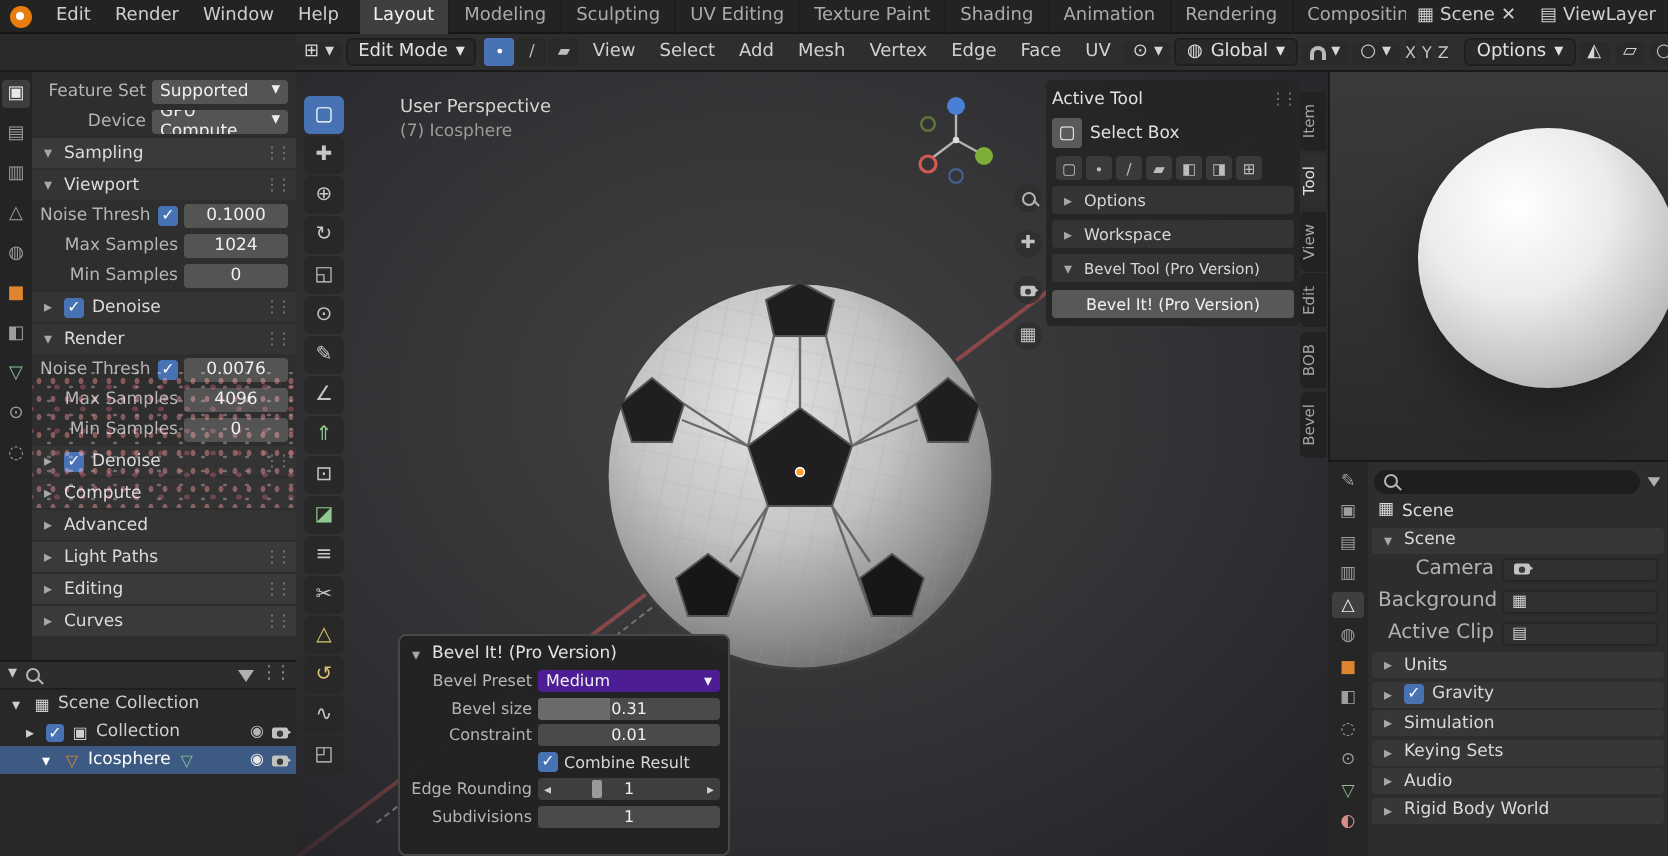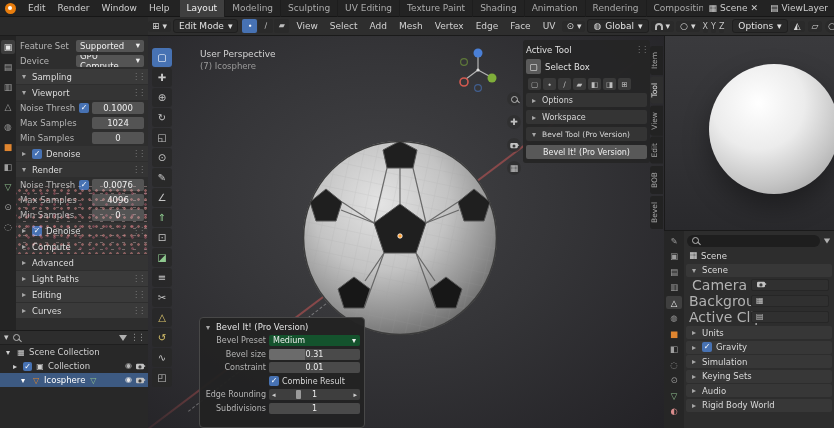--- a/index.html
+++ b/index.html
@@ -28,21 +28,21 @@
   .axisbox{width:13px;height:13px;background:#2a2a2a;border-radius:2px;text-align:center;line-height:13px;color:#c4c4c4;font-size:8px;margin-left:1px}
   .shball{width:13px;height:13px;border-radius:50%;background:#2a2a2a;text-align:center;line-height:13px;font-size:9px;color:#c9c9c9}
   .magnet{width:8px;height:7px;border:2px solid #b9b9b9;border-bottom:none;border-radius:5px 5px 0 0;display:inline-block}
   
   #lhead{position:absolute;left:0;top:17px;width:148px;height:19px;background:#2a2a2a;border-bottom:1px solid #1c1c1c}
   #lstrip{position:absolute;left:0;top:36px;width:16px;height:294px;background:#242424;display:flex;flex-direction:column;align-items:center;padding-top:4px;gap:6px}
   .ltab{width:14px;height:14px;text-align:center;line-height:14px;font-size:9px;color:#9e9e9e;border-radius:2px}
   .ltab.active{background:#3d3d3d;color:#e8e8e8}
   #lpanel{position:absolute;left:16px;top:36px;width:132px;height:294px;background:#2e2e2e;padding-top:2px}
   .prow{height:15px;display:flex;align-items:center;padding:0 4px;gap:3px}
-  .plbl{flex:1;text-align:left;color:#b5b5b5;font-size:8.5px;overflow:hidden;white-space:nowrap}
+  .plbl{flex:1;text-align:right;color:#b5b5b5;font-size:8.5px;overflow:hidden;white-space:nowrap}
   .fld{background:#545454;border-radius:2px;height:12px;color:#efefef;font-size:8.5px;
     display:flex;align-items:center;justify-content:center;position:relative;overflow:hidden}
   .fld.w52{width:52px}.fld.w68{width:68px;justify-content:space-between;padding:0 4px}
   .chk{width:10px;height:10px;background:#4772b3;border-radius:2px;color:#fff;font-size:8px;line-height:10px;text-align:center;flex:none}
   .h1,.h2{height:15px;display:flex;align-items:center;gap:4px;padding:0 4px;color:#dcdcdc;font-size:8.5px;margin-top:1px}
   .h1{background:#3a3a3a}.h2{background:#343434}
   .grip{margin-left:auto;color:#7c7c7c;font-size:8px;letter-spacing:-2px}
   .car{color:#a8a8a8;font-size:8px;width:8px;text-align:center;flex:none}
   #noise{position:absolute;left:16px;top:186px;width:132px;height:68px;pointer-events:none;opacity:.85;mix-blend-mode:screen;
     background-image:radial-gradient(rgba(255,128,128,.5) 1px,transparent 1.4px),
@@ -93,21 +93,21 @@
     padding:6px 0;text-align:center;border-radius:0 3px 3px 0;width:13px}
   .ntab.active{background:#2e2e2e;color:#e4e4e4}
   
   #bevel{position:absolute;left:199px;top:317px;width:166px;height:111px;z-index:10;
     background:rgba(34,34,34,.96);border:1px solid #484848;border-radius:4px;padding:2px 4px}
   .bv-h{height:14px;display:flex;align-items:center;gap:4px;color:#e2e2e2;font-size:8.5px}
   .bvrow{height:13.5px;display:flex;align-items:center;gap:3px}
   .bvl{width:62px;text-align:right;color:#b5b5b5;font-size:8px}
   .bvf{flex:1;background:#4a4a4a;border-radius:2px;height:11px;color:#efefef;font-size:8px;
     display:flex;align-items:center;justify-content:center;position:relative;overflow:hidden}
-  .bvf.drop{background:#14532d;justify-content:space-between;padding:0 4px}
+  .bvf.drop{background:#4c1d95;justify-content:space-between;padding:0 4px}
   .fill{position:absolute;left:0;top:0;bottom:0;width:40%;background:#6b6b6b}
   .fv{position:relative;z-index:1}
   .handle{position:absolute;left:30%;top:1px;bottom:1px;width:5px;background:#9a9a9a;border-radius:1px}
   .stepA{position:absolute;font-size:7px;color:#cfcfcf;top:1.5px}
   
   #preview{position:absolute;left:664px;top:36px;width:170px;height:194px;overflow:hidden;
     background:linear-gradient(#3a3a3d 0%,#313134 60%,#29292c 100%);border-left:1px solid #1a1a1a}
   .psphere{position:absolute;left:44px;top:28px;width:130px;height:130px;border-radius:50%;
     background:radial-gradient(circle at 38% 30%,#ffffff,#ececec 38%,#c4c4c4 68%,#939393 100%);
     box-shadow:0 12px 26px rgba(0,0,0,.35)}
@@ -116,21 +116,21 @@
   #rstrip{position:absolute;left:0;top:0;width:20px;height:198px;background:#262626;display:flex;flex-direction:column;align-items:center;padding-top:3px;gap:2.5px}
   .rtab{width:16px;height:13px;display:flex;align-items:center;justify-content:center;font-size:8.5px;color:#9e9e9e;border-radius:2px}
   .rtab.active{background:#3f3f3f;color:#ececec}
   .c-org{color:#e0852f}.c-grn{color:#8fbf8f}.c-red{color:#d98c8c}
   #rcontent{position:absolute;left:20px;top:0;width:150px;height:198px;padding:2px 2px 0}
   .srch{height:13px;display:flex;align-items:center;gap:3px;margin:1px 1px 2px}
   .sfield{flex:1;height:12px;background:#1e1e1e;border-radius:6px;display:flex;align-items:center;gap:3px;padding:0 5px}
   .crumb{height:13px;display:flex;align-items:center;gap:4px;padding:0 3px;color:#dcdcdc;font-size:8.5px}
   .rsec{height:13px;display:flex;align-items:center;gap:4px;background:#373737;border-radius:2px;margin-top:1.5px;padding:0 4px;color:#dadada;font-size:8.5px}
   .frow{height:16px;display:flex;align-items:center;gap:4px;padding:0 3px}
-  .frl{width:58px;text-align:right;color:#b2b2b2;font-size:14px;white-space:nowrap}
+  .frl{width:58px;text-align:right;color:#b2b2b2;font-size:10px;white-space:nowrap}
   .frf{flex:1;height:12px;background:#303030;border:1px solid #262626;border-radius:2px;display:flex;align-items:center;gap:4px;padding:0 4px;color:#c9c9c9;font-size:8px}
 </style>
 </head>
 <body>
 
 <div id="topbar">
   <span class="logo"></span>
   <span class="menu">Edit</span>
   <span class="menu">Render</span>
   <span class="menu">Window</span>

